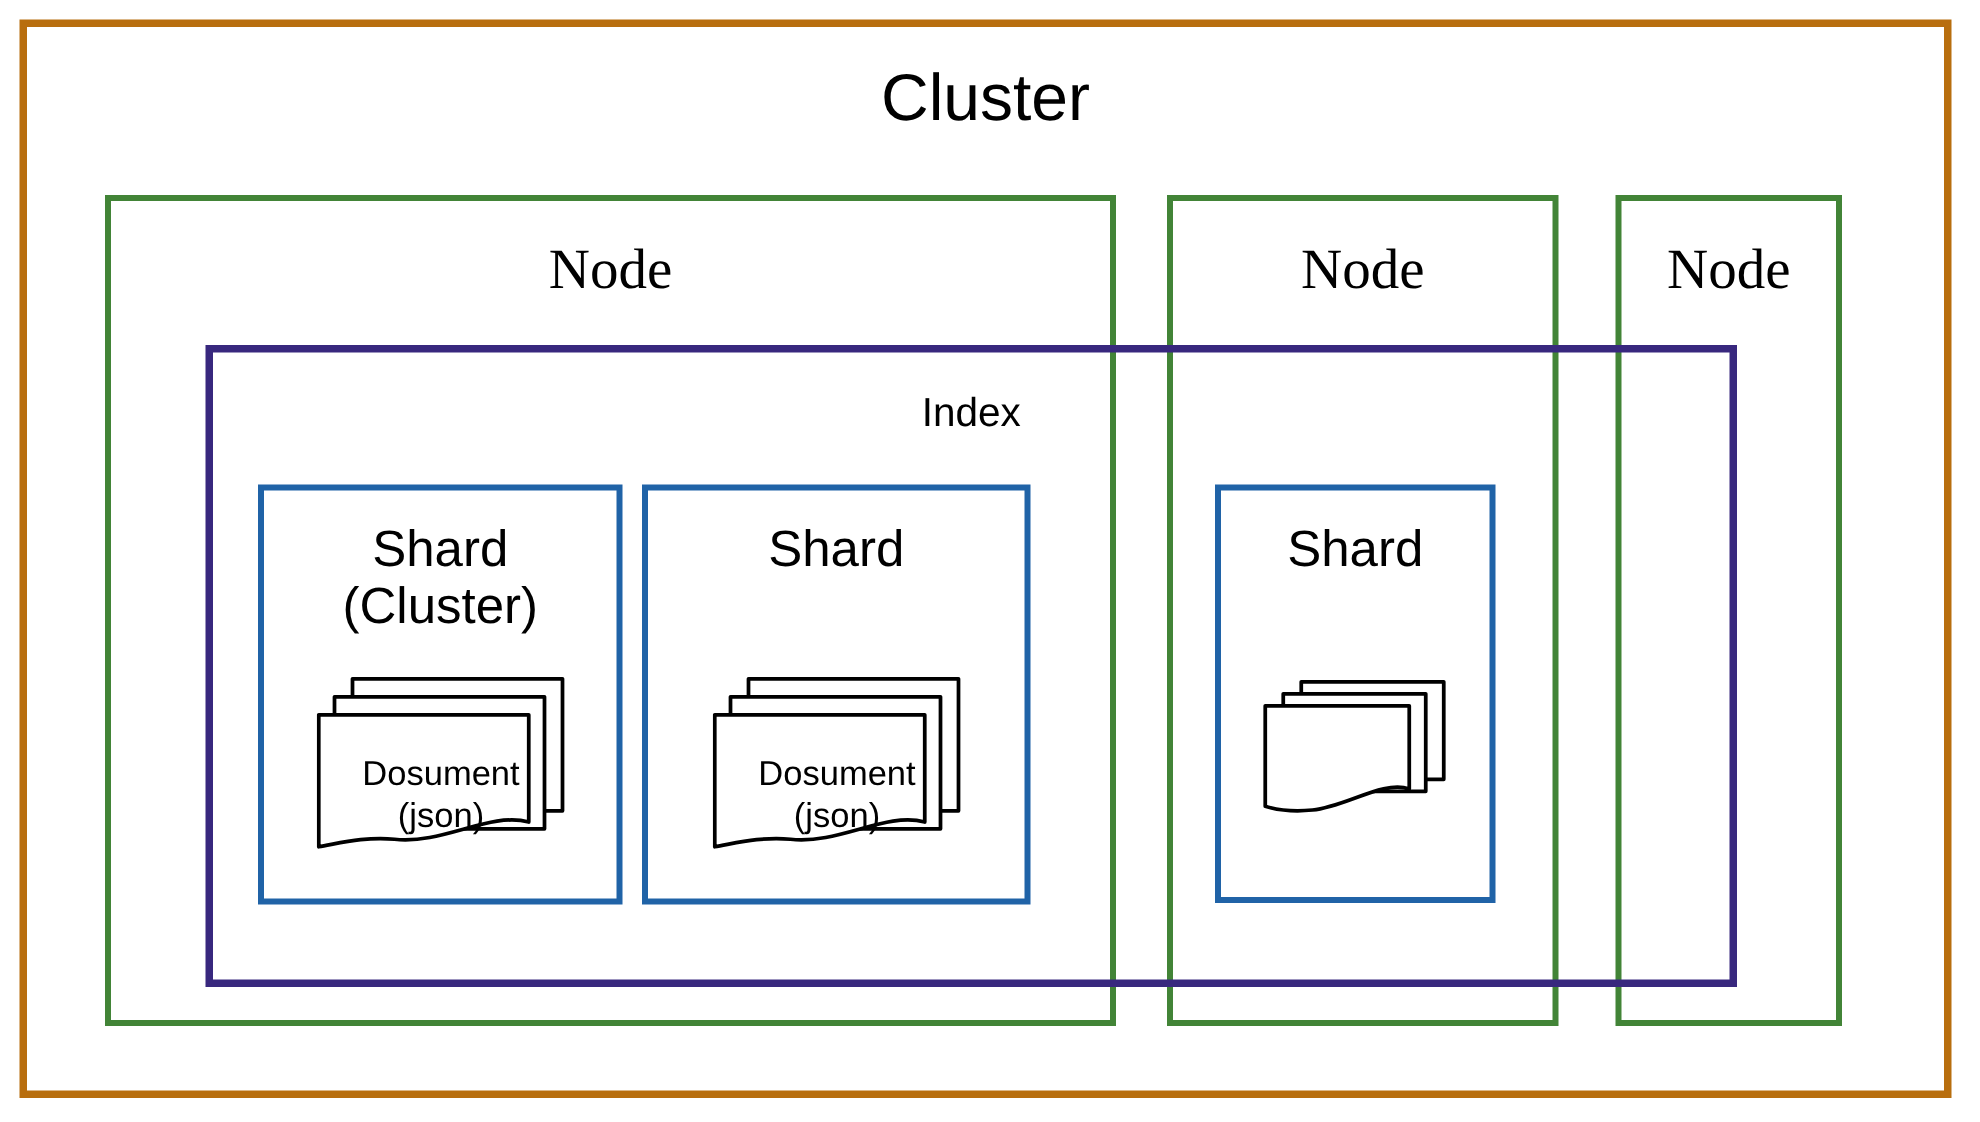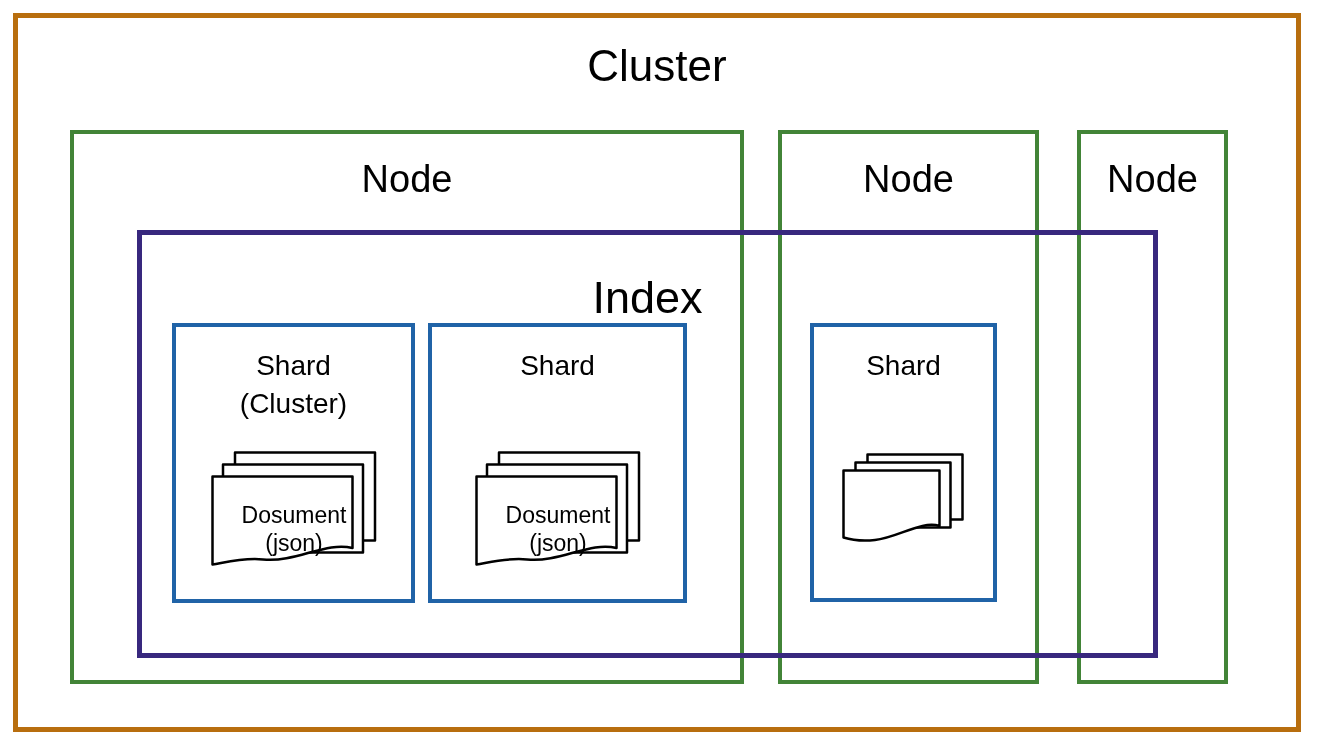--- a/index.html
+++ b/index.html
@@ -15,24 +15,24 @@
   .node-2  { left:778px;  top:130px; width:261px; height:554px; }
   .node-3  { left:1077px; top:130px; width:151px; height:554px; }
   .index   { left:137px;  top:230px; width:1021px; height:428px; border:5px solid var(--index-border,#38287e); z-index:3; }
   .shard   { border:4px solid var(--shard-border,#2063a7); z-index:4; }
   .shard-1 { left:172px; top:323px; width:243px; height:280px; }
   .shard-2 { left:428px; top:323px; width:259px; height:280px; }
   .shard-3 { left:810px; top:323px; width:187px; height:279px; }
 
   .label { position:absolute; left:0; right:0; text-align:center; white-space:nowrap; color:var(--text,#000); }
   .cluster-label { top:23px; font-size:44px; }
-  .node-label    { top:24px; font-size:38px; }
-  .index-label   { top:37px; font-size:45px; }
+  .node-label    { top:24px; font-size:38px;font-family:Liberation Serif, serif; }
+  .index-label   { top:25px; font-size:27px; }
   .shard-label   { position:absolute; left:0; right:0; top:20px; text-align:center;
-                   font-size:28px; line-height:38px; color:var(--text,#000); }
+                   font-size:34px; line-height:38px; color:var(--text,#000); }
 
   .doc { position:absolute; left:50%; transform:translateX(-50%); }
   .shard-1 .doc, .shard-2 .doc { bottom:14px; }
   .shard-3 .doc { bottom:43px; }
   .page { fill:#fff; stroke:#000; stroke-width:2.5; stroke-linejoin:round; }
   .doc-text { font-family:"Liberation Sans", sans-serif; font-size:23px; text-anchor:middle; fill:var(--text,#000); }
 </style>
 </head>
 <body>
 

